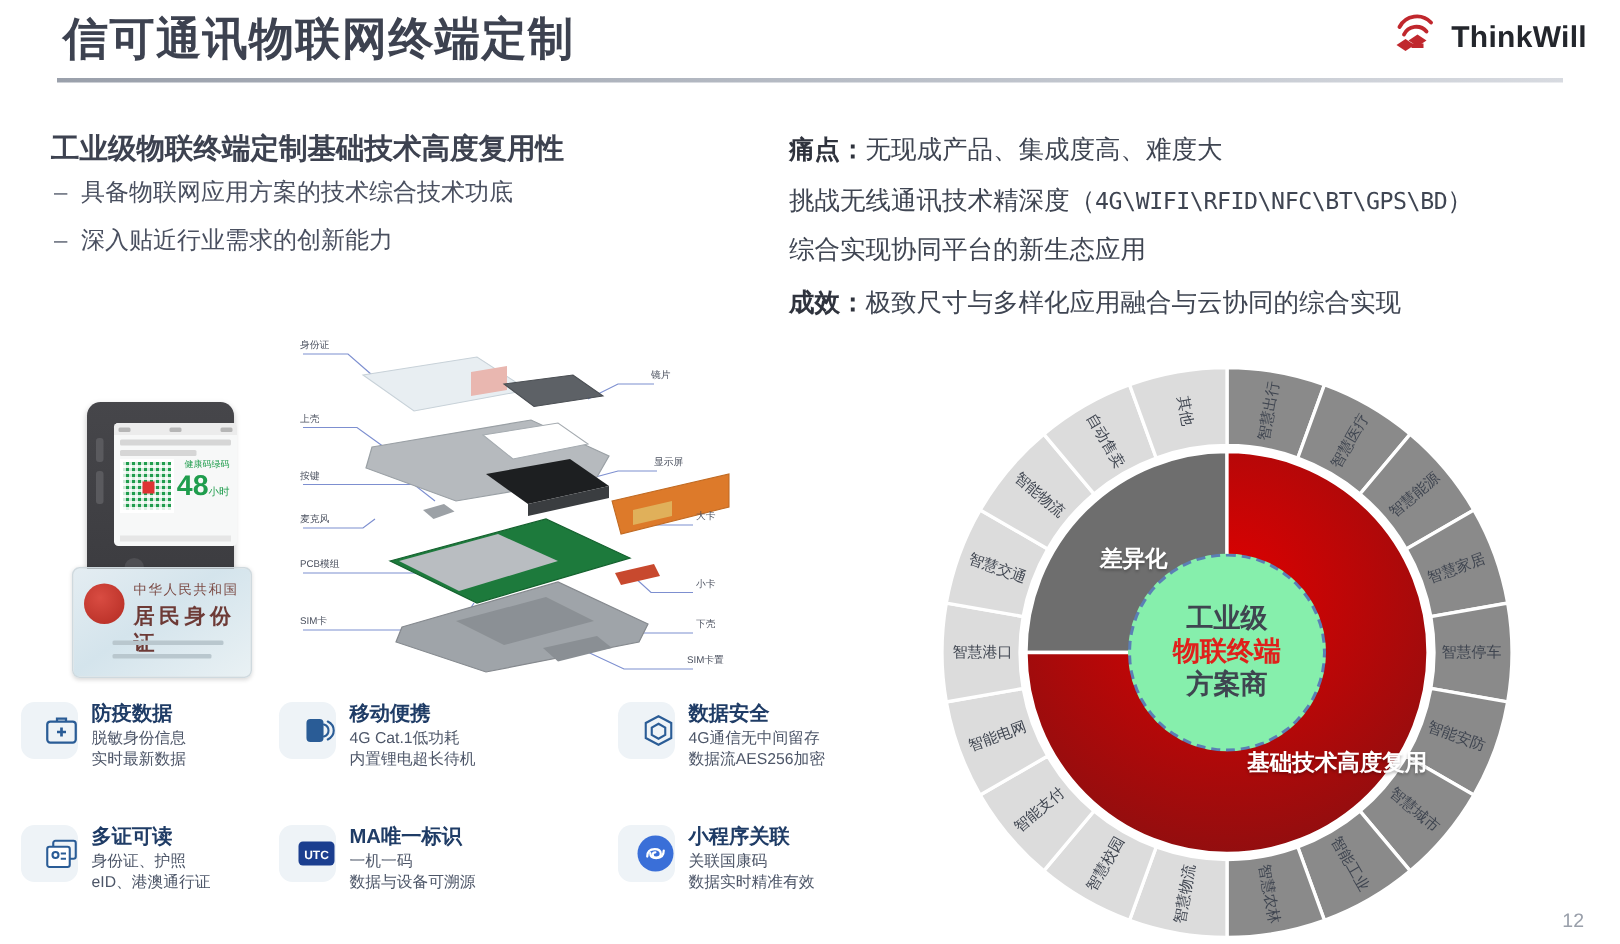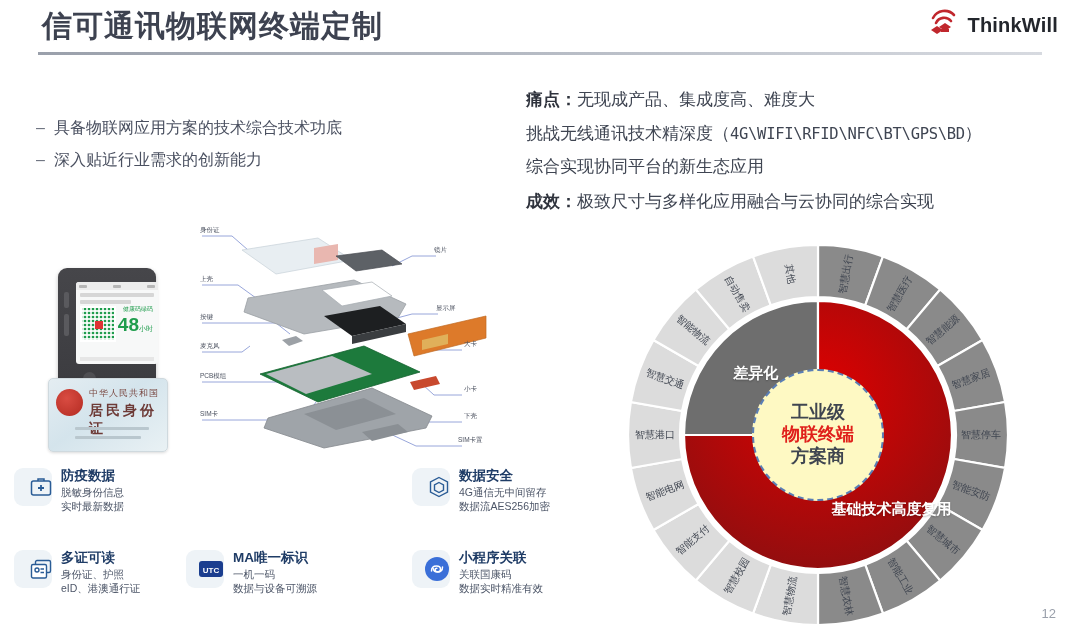--- a/index.html
+++ b/index.html
@@ -111,21 +111,21 @@
   .ring-lbl{
     position:absolute;font-size:10px;color:#3f4550;white-space:nowrap;
     transform:translate(-50%,-50%);pointer-events:none;
   }
   .inner-lbl{
     position:absolute;font-size:15px;font-weight:700;color:#ffffff;white-space:nowrap;
     transform:translate(-50%,-50%);text-shadow:0 1px 2px rgba(0,0,0,.28);
   }
   .core{
     position:absolute;left:50%;top:50%;transform:translate(-50%,-50%);
-    width:128px;height:128px;border-radius:50%;background:#fef9c3;
+    width:128px;height:128px;border-radius:50%;background:#86efac;
     border:2px dashed #5b7fb5;display:flex;flex-direction:column;
     align-items:center;justify-content:center;line-height:1.22;
   }
   .core div{font-size:18px;font-weight:700;color:#3f4550;}
   .core div.red{color:#e0201b;}
 
   .pageno{position:absolute;right:24px;bottom:8px;font-size:13px;color:#9aa0ab;}
 </style>
 </head>
 <body>
@@ -143,20 +143,21 @@
           <path d="M10 15 A9 9 0 0 1 25 13"></path>
         </g>
         <path d="M13 19 L19 15 L25 19 L19 23 Z" fill="#c0272d"></path>
         <path d="M5 22 L11 18 L17 22 L11 26 Z" fill="#c0272d"></path>
         <path d="M15 21 L23 21 L23 24 L15 24 Z" fill="#c0272d"></path>
       </svg>
     </span>
     <span class="logo-text">ThinkWill</span>
   </div>
 
+  <div class="lt-head">工业级物联终端定制基础技术高度复用性</div>
   <div class="lt-li l1">
     <span class="dash">–</span><span>具备物联网应用方案的技术综合技术功底</span>
   </div>
   <div class="lt-li l2">
     <span class="dash">–</span><span>深入贴近行业需求的创新能力</span>
   </div>
 
   <div class="rt r1">
     <b>痛点：</b><span>无现成产品、集成度高、难度大</span>
   </div>
@@ -275,20 +276,34 @@
         <path d="M11 8 V14 M8 11 H14" stroke-width="1.8"></path>
       </svg>
     </div>
     <div class="ftxt">
       <div class="ft">防疫数据</div>
       <div class="fs">脱敏身份信息</div>
       <div class="fs">实时最新数据</div>
     </div>
   </div>
 
+  <div class="feat f2">
+    <div class="fico">
+      <svg width="22" height="21" viewBox="0 0 22 21" fill="none" stroke="#2a5c96" stroke-width="1.4">
+        <rect x="3" y="3" width="10" height="14" rx="2" fill="#2a5c96"></rect>
+        <path d="M14 6 q3 1 3 4 t-3 4" stroke-linecap="round"></path>
+        <path d="M16.5 4 q4 2 4 6 t-4 6" stroke-linecap="round"></path>
+      </svg>
+    </div>
+    <div class="ftxt">
+      <div class="ft">移动便携</div>
+      <div class="fs">4G Cat.1低功耗</div>
+      <div class="fs">内置锂电超长待机</div>
+    </div>
+  </div>
 
   <div class="feat f3">
     <div class="fico">
       <svg width="22" height="22" viewBox="0 0 22 22" fill="none" stroke="#2a5c96" stroke-width="1.4">
         <path d="M11 1.5 L19.5 6 V16 L11 20.5 L2.5 16 V6 Z"></path>
         <path d="M11 6.5 L15.5 9 V14 L11 16.5 L6.5 14 V9 Z"></path>
       </svg>
     </div>
     <div class="ftxt">
       <div class="ft">数据安全</div>

